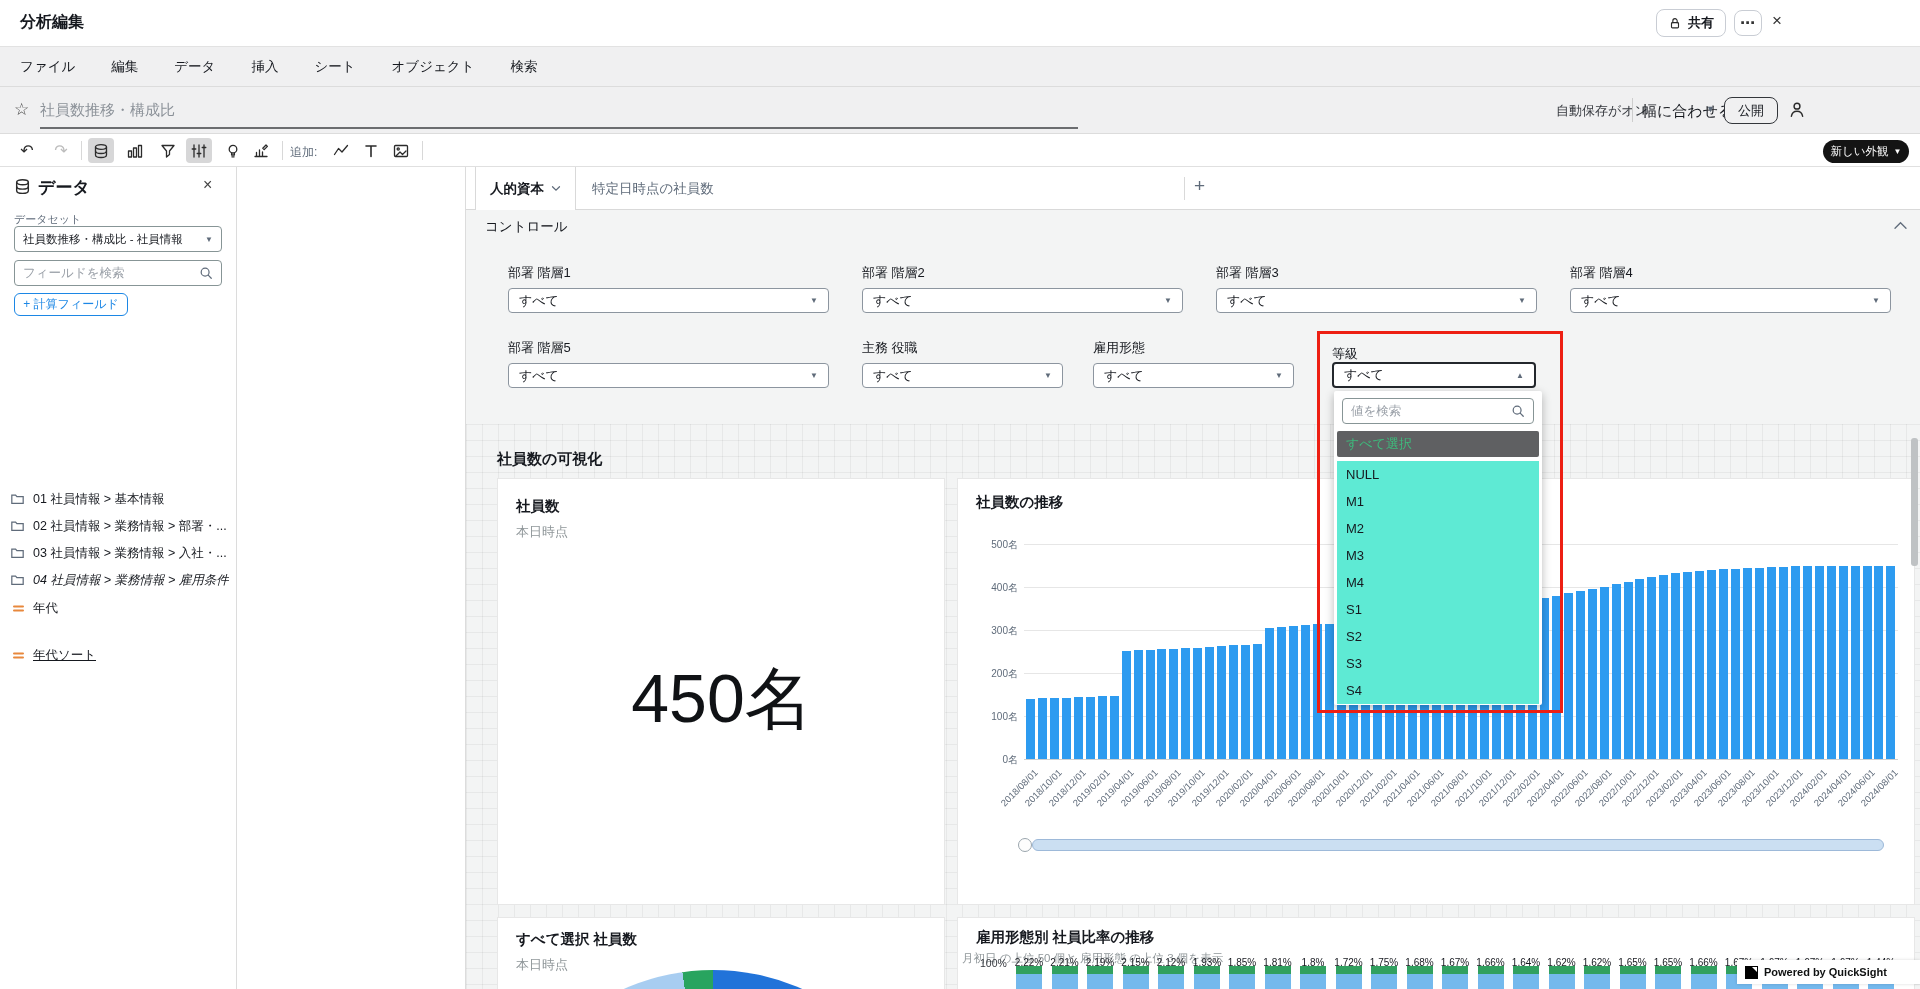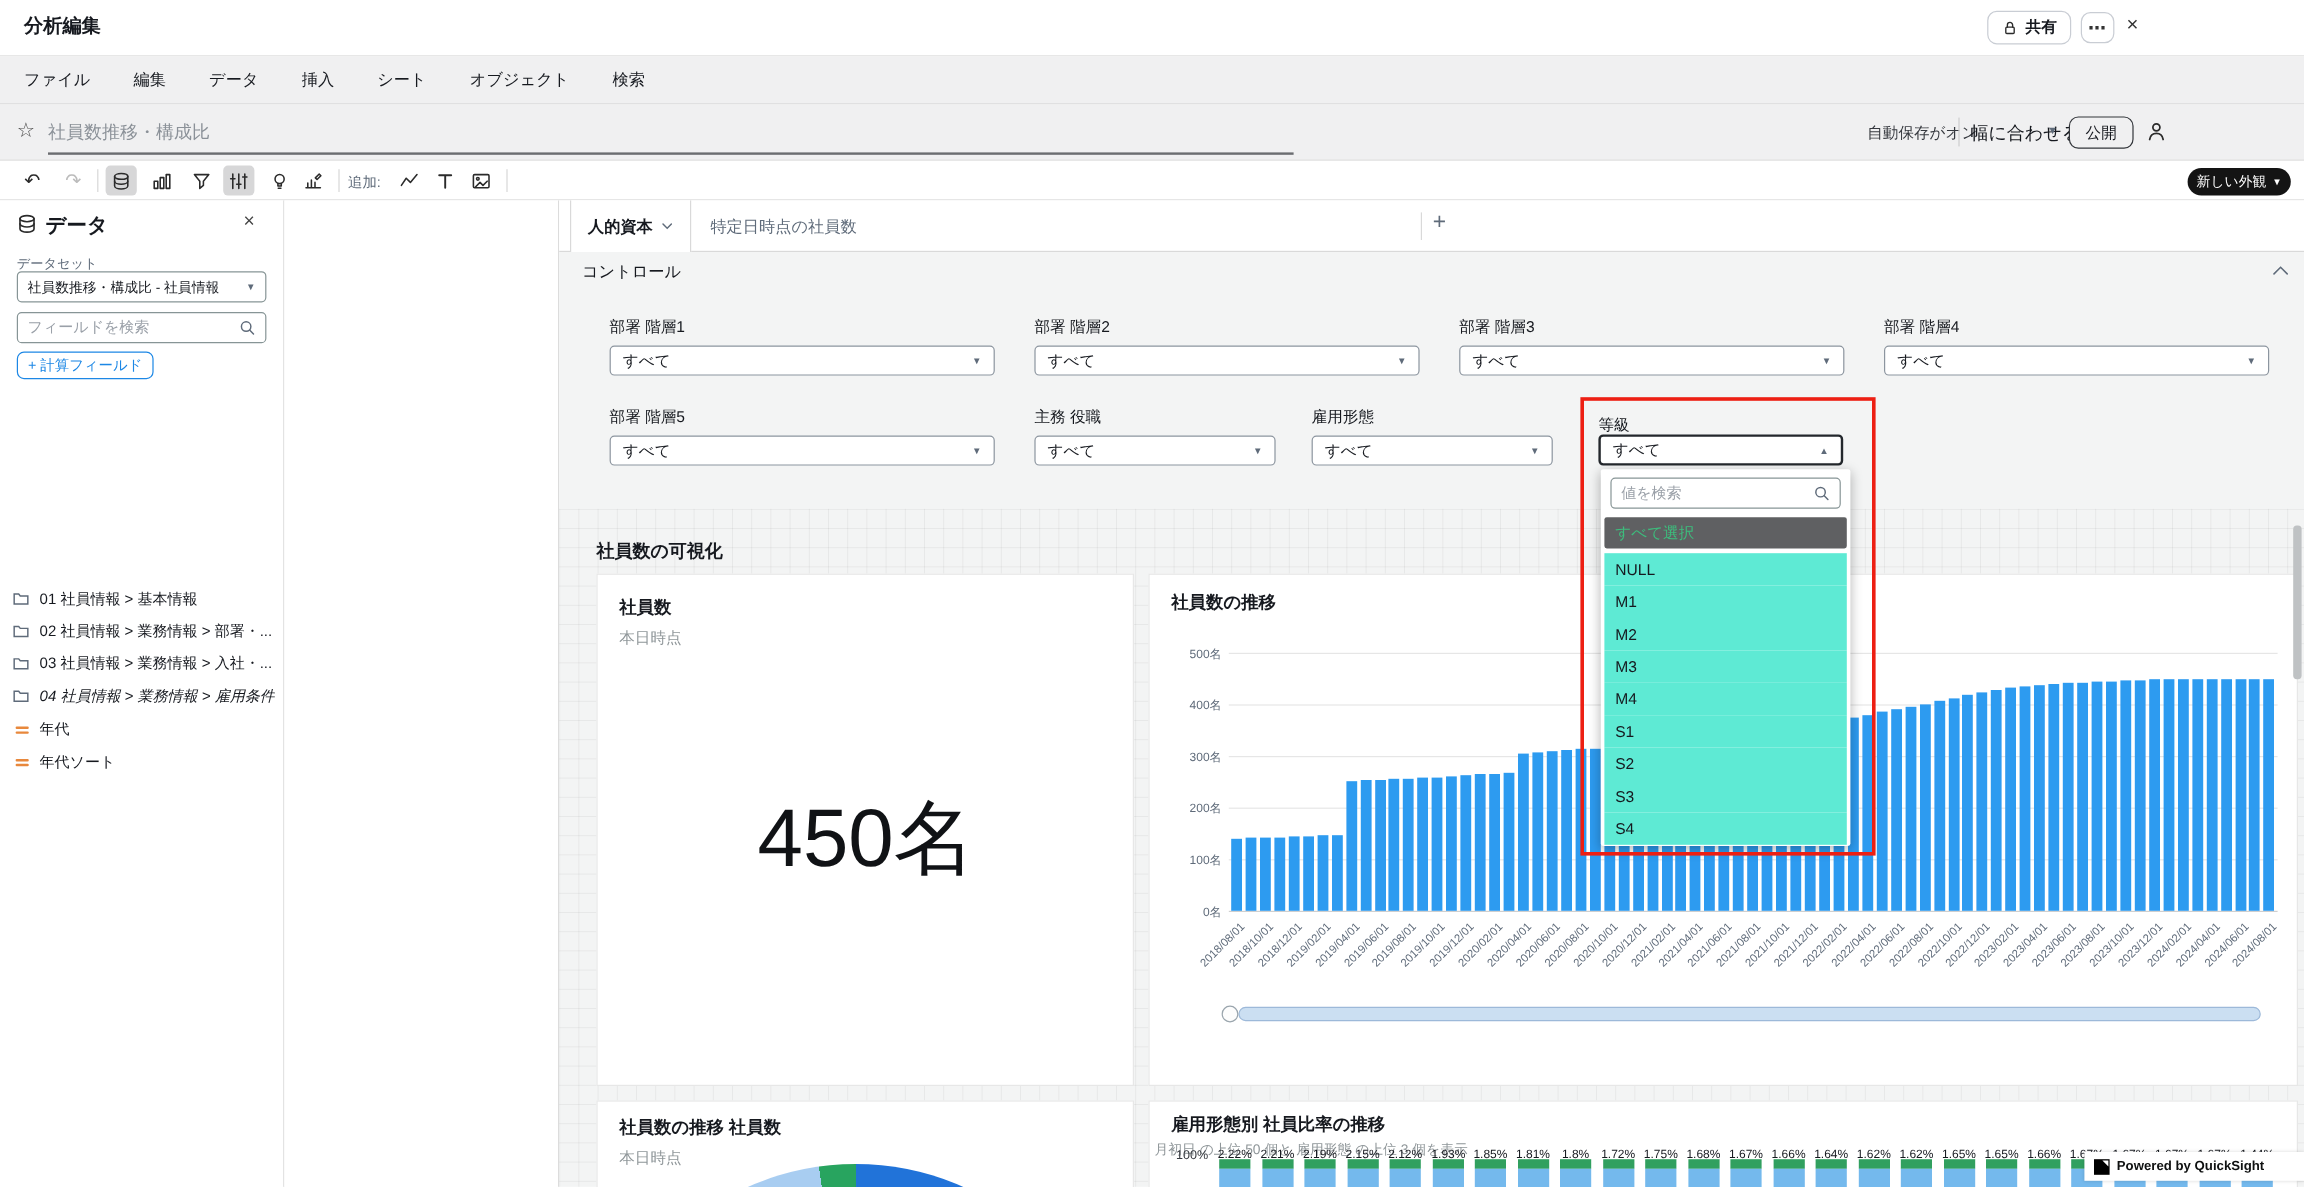--- a/index.html
+++ b/index.html
@@ -329,21 +329,21 @@
           <div class="lbl">04 社員情報 &gt; 業務情報 &gt; 雇用条件</div>
         </div>
         <div class="abs tree-row" style="top: 429px; left: 12px;">
           <div>
             <svg width="13" height="13" viewBox="0 0 13 13">
               <path class="ic-orange" d="M2 4.5h9M2 8.5h9"></path>
             </svg>
           </div>
           <div class="lbl">年代</div>
         </div>
-        <div class="abs tree-row" style="top: 456px; left: 12px;">
+        <div class="abs tree-row" style="top: 476px; left: 12px; text-decoration: underline;">
           <div>
             <svg width="13" height="13" viewBox="0 0 13 13">
               <path class="ic-orange" d="M2 4.5h9M2 8.5h9"></path>
             </svg>
           </div>
           <div class="lbl">年代ソート</div>
         </div>
       </div>
   </div>
 
@@ -669,21 +669,21 @@
         <div class="abs bar" style="left: 928.4px; top: 86.5px; width: 9px; height: 193.5px;"></div>
         <div class="abs xtick" style="left: 934.4px; top: 288px;">2024/08/01</div>
       </div>
     <div class="abs" id="trend-scroll-track">
       <div class="abs" id="trend-scroll-knob"></div>
       <div class="abs" id="trend-scroll-pill"></div>
     </div>
   </div>
 
   <div class="abs card" id="pie-card" style="overflow:hidden">
-    <div class="abs viz-title" style="left:18px; top:12px">社員数の推移 社員数</div>
+    <div class="abs viz-title" style="left:18px; top:12px">すべて選択 社員数</div>
     <div class="abs viz-sub" style="left:18px; top:38px">本日時点</div>
     <div class="abs" id="pie"></div>
   </div>
 
   <div class="abs card" id="stack-card" style="overflow:hidden">
     <div class="abs viz-title" style="left:18px; top:10px">雇用形態別 社員比率の推移</div>
     <div class="abs viz-sub2" style="left:4px; top:33px">月初日 の上位 50 個と 雇用形態 の上位 3 個を表示</div>
     <div class="abs" id="pct-ylabel">100%</div>
     <div id="stack-plot">
         <div class="abs pct-label" style="left: 71px;">2.22%</div>

